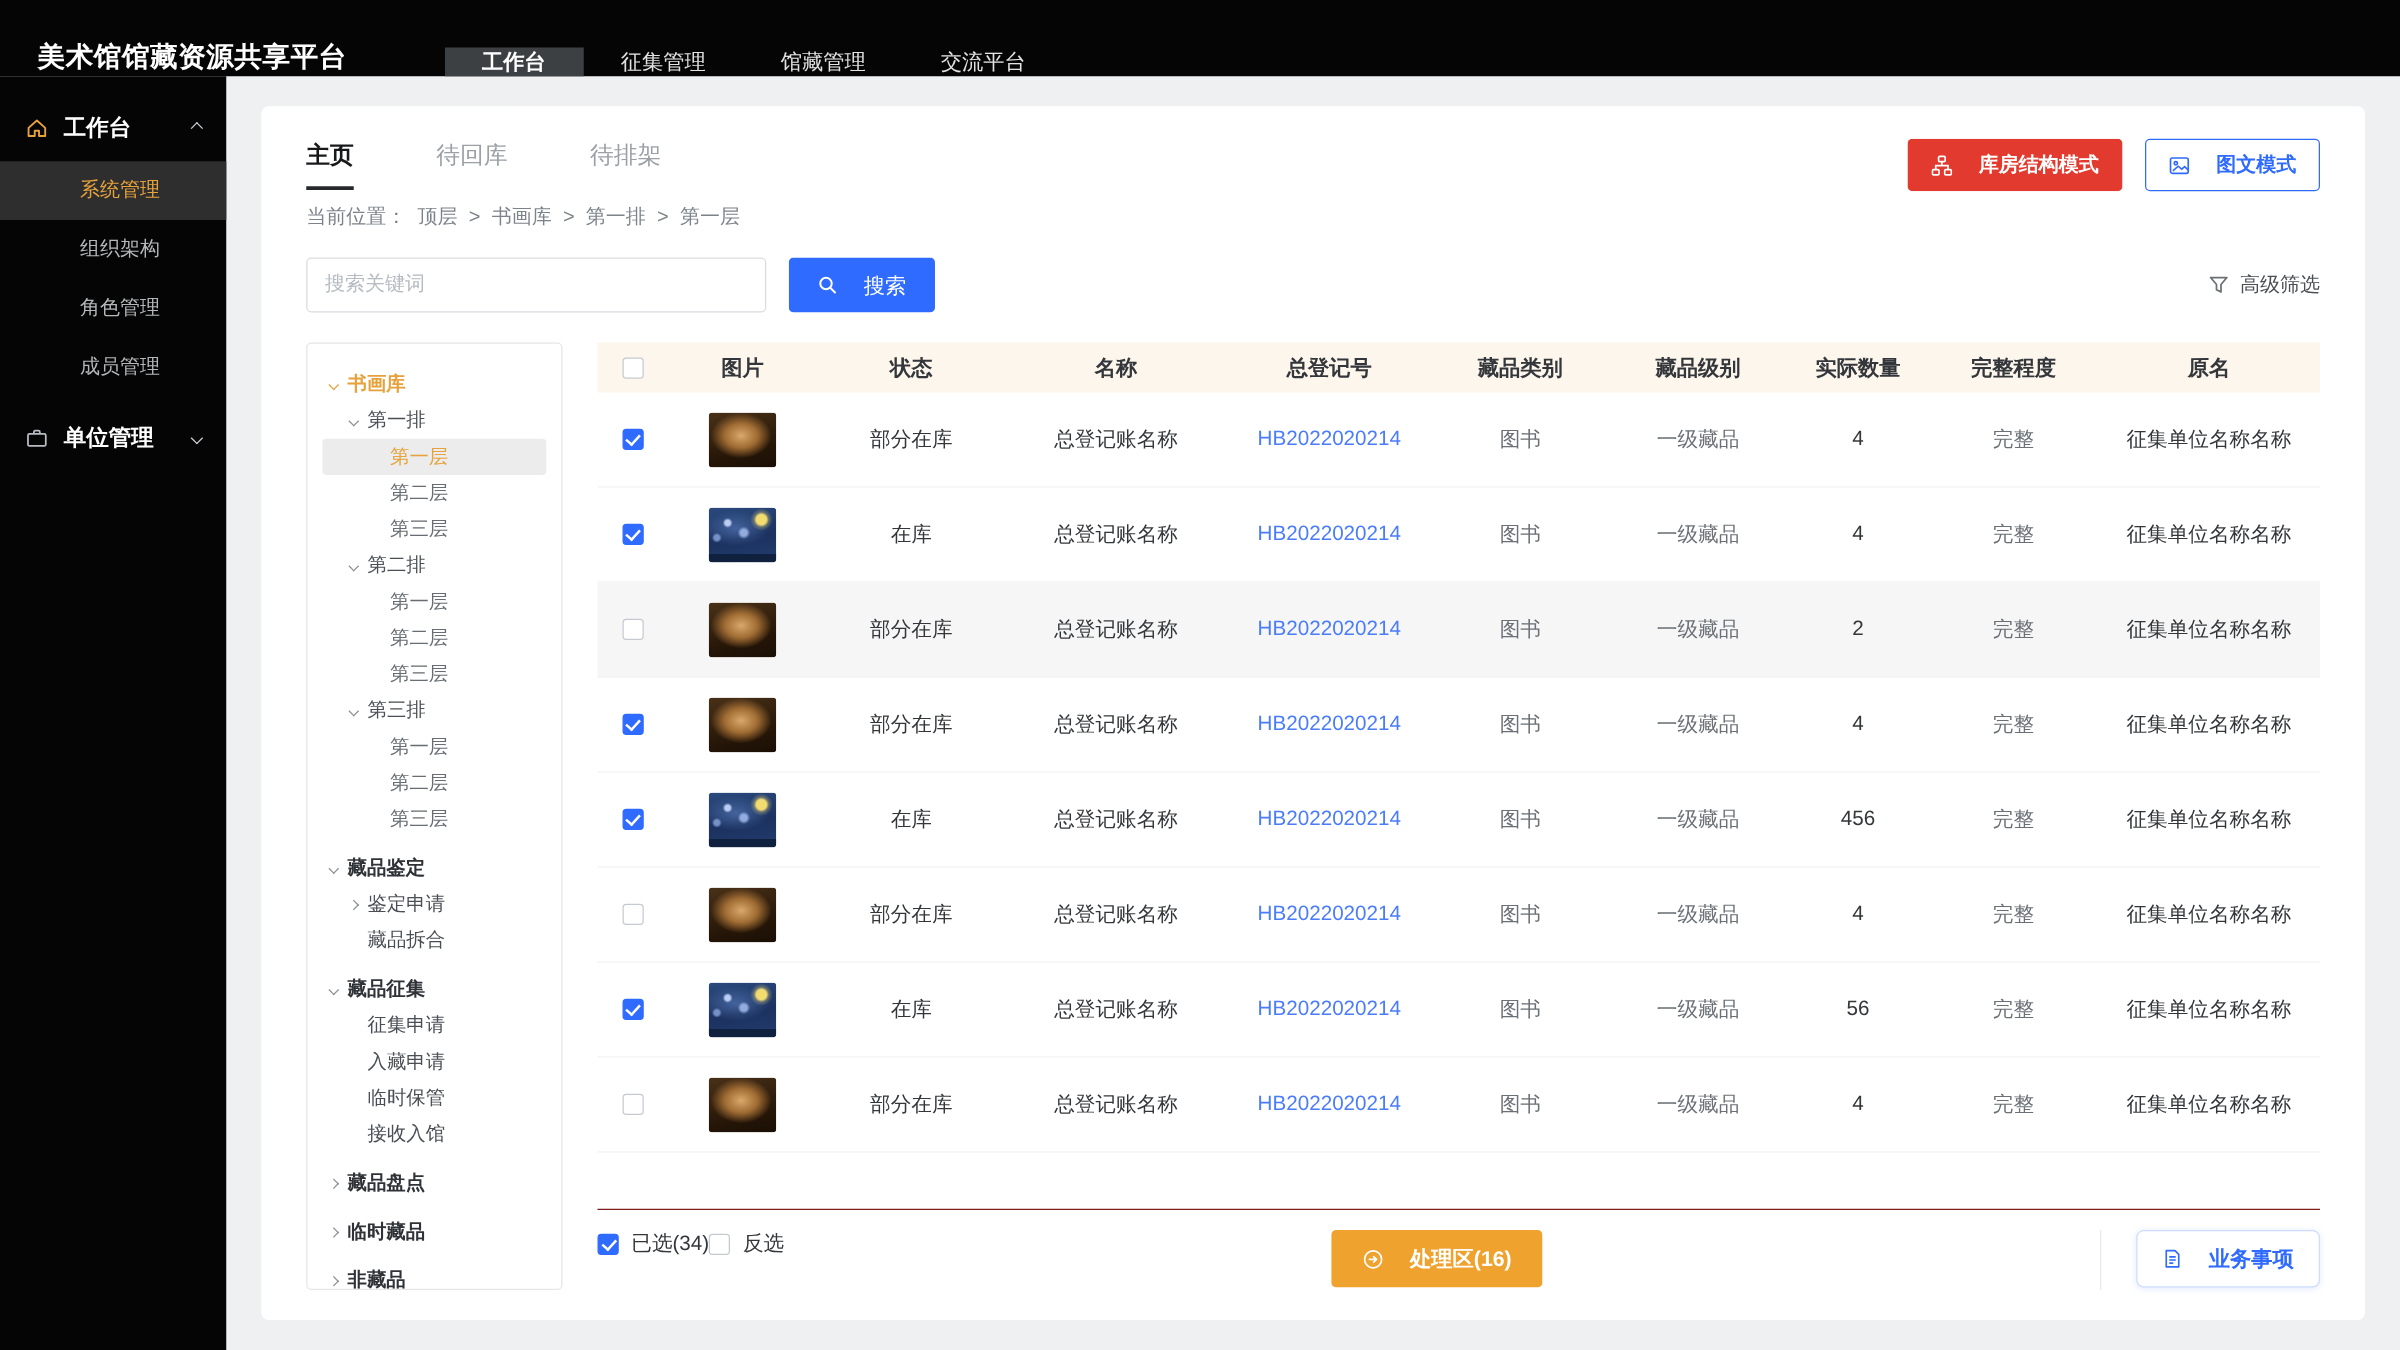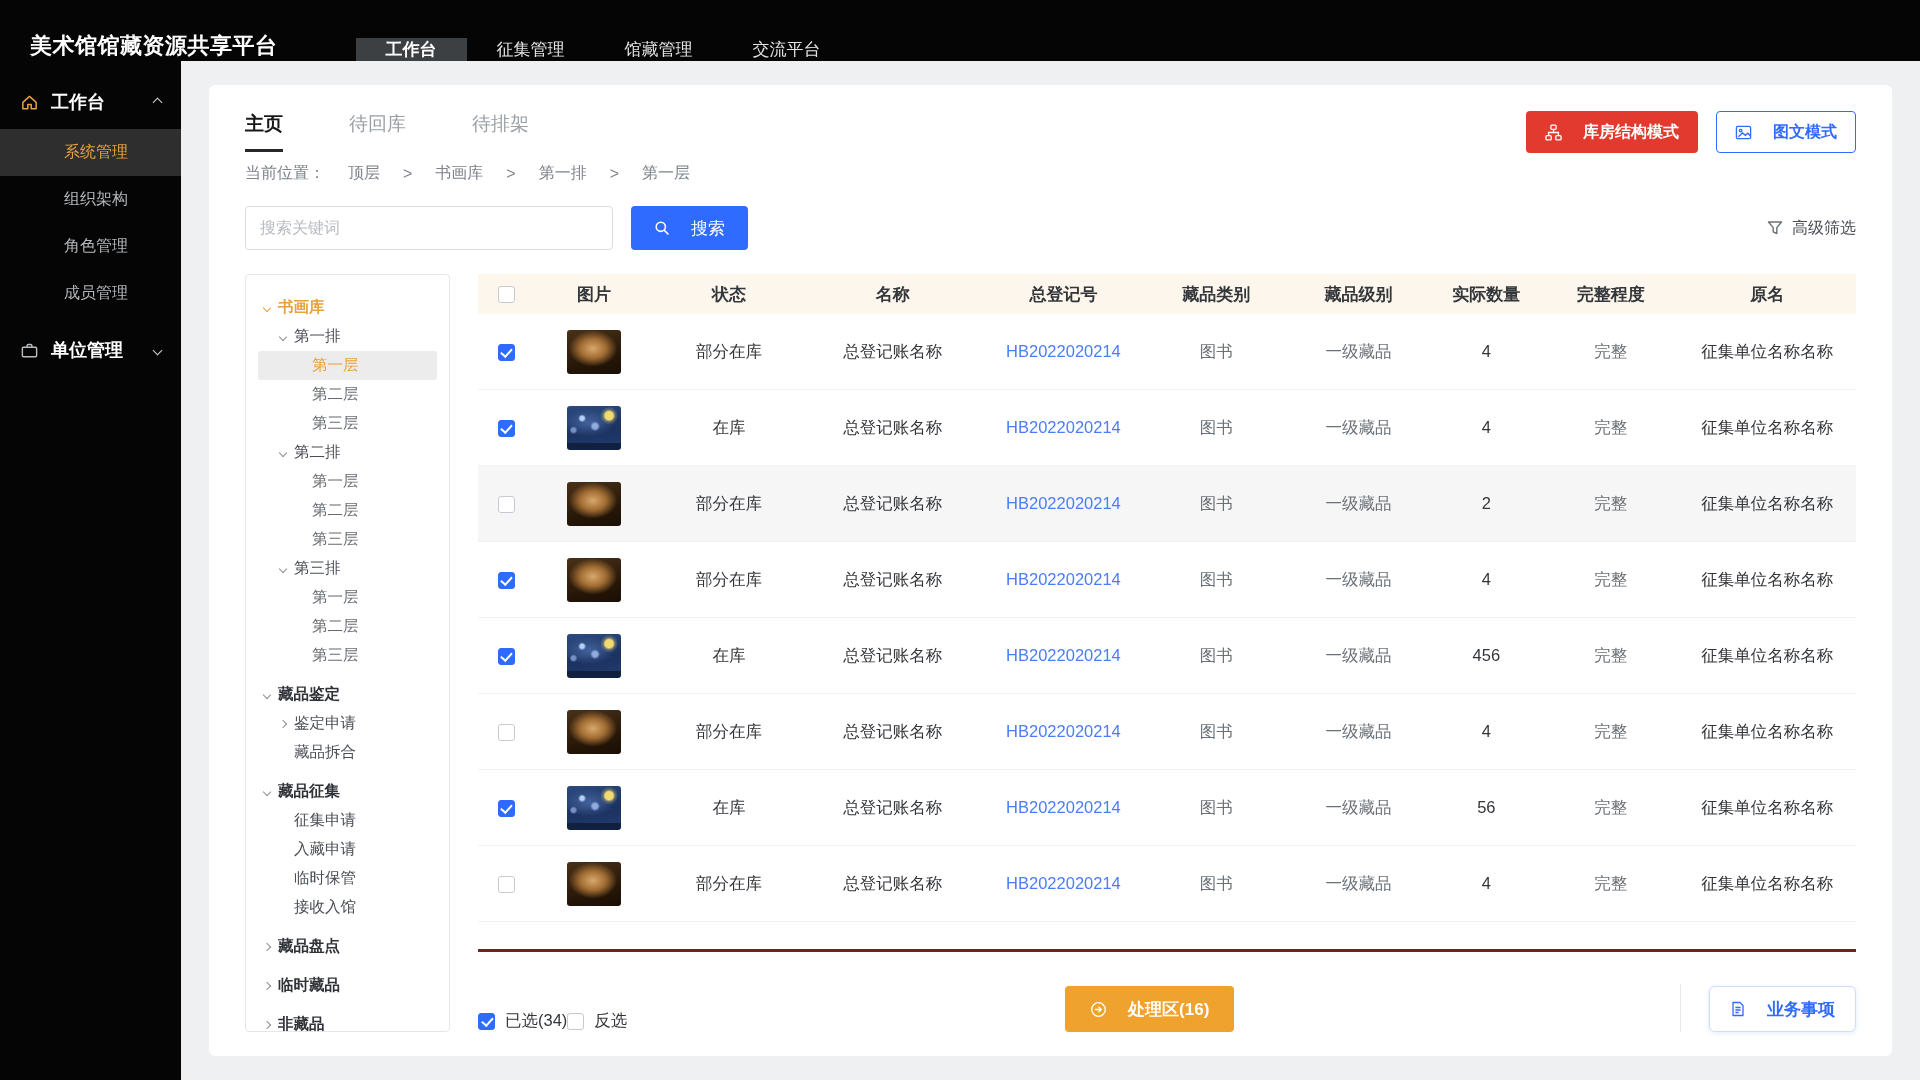--- a/index.html
+++ b/index.html
@@ -35,21 +35,21 @@
   
   .tabs-row{display:flex;align-items:flex-start}
   .tab{margin-right:66px;font-size:19px;color:#9aa0a6;padding-bottom:12px;cursor:pointer;border-bottom:3px solid transparent}
   .tab.active{color:#17181a;font-weight:700;border-bottom-color:#26282b}
   .mode-btns{margin-left:auto;display:flex;gap:18px}
   .btn{display:inline-flex;align-items:center;gap:21px;height:42px;padding:0 18px;border-radius:4px;font-size:16px;cursor:pointer;border:1px solid transparent;white-space:nowrap}
   .btn svg{flex:none}
   .btn-red{background:#E23A2E;color:#fff;font-weight:600}
   .btn-outline-blue{background:#fff;border-color:#2F6BFF;color:#2F6BFF;font-weight:600}
 
-  .breadcrumb{margin-top:10px;font-size:16px;color:#7d838a;display:flex;gap:23px;align-items:center}
+  .breadcrumb{margin-top:10px;font-size:16px;color:#7d838a;display:flex;gap:9px;align-items:center}
   .breadcrumb .bc-item{cursor:pointer}
 
   
   .search-row{margin-top:22px;display:flex;align-items:center}
   .search-input{width:368px;height:44px;border:1px solid #d9dce0;border-radius:4px;padding:0 14px;font-size:16px;color:#333;outline:none;font-family:Liberation Sans, sans-serif}
   .search-input::placeholder{color:#b6bbc2}
   .btn-search{margin-left:18px;background:#2F6BFF;color:#fff;height:44px;padding:0 22px;font-size:17px}
   .adv-filter{margin-left:auto;display:flex;align-items:center;gap:9px;color:#4a4f55;font-size:16px;cursor:pointer}
 
   
@@ -89,21 +89,21 @@
     linear-gradient(to top,#10203f 0 7px,transparent 7px),
     radial-gradient(ellipse 70% 45% at 40% 38%,rgba(96,132,198,.55),transparent 70%),
     linear-gradient(170deg,#2b4a7e 0%,#1c3260 55%,#223d6e)}
 
   
   .cb{display:inline-block;width:17px;height:17px;border:1.5px solid #c6cad0;border-radius:3px;background:#fff;position:relative;cursor:pointer;vertical-align:middle;flex:none}
   .cb[data-checked="true"]{background:#2F6BFF;border-color:#2F6BFF}
   .cb[data-checked="true"]::after{content:"";position:absolute;left:4.5px;top:1px;width:4.5px;height:9px;border:solid #fff;border-width:0 2px 2px 0;transform:rotate(42deg)}
 
   
-  .table-footer{margin-top:auto;border-top:3px solid #7f1d1d;padding-top:32px;display:flex;align-items:flex-end}
+  .table-footer{margin-top:auto;border-top:1px solid #7f1d1d;padding-top:16px;display:flex;align-items:flex-start}
   .footer-check{display:flex;align-items:center;gap:10px;font-size:16.5px;color:#33363a;cursor:pointer}
   .footer-check.second{}
   .fspacer{flex:1}
   .btn-orange{background:#EFA22D;color:#fff;height:46px;padding:0 24px;font-size:17px;font-weight:600;border-radius:4px}
   .vdiv{width:1px;height:48px;background:#e6e8ea;margin:0 28px 0 8px}
   .btn-business{background:#fff;border:1px solid #cfdcff;color:#2F6BFF;height:46px;padding:0 20px;font-size:17px;font-weight:600;border-radius:6px;box-shadow:0 1px 5px rgba(47,107,255,.14)}
 </style>
 </head>
 <body>
 

